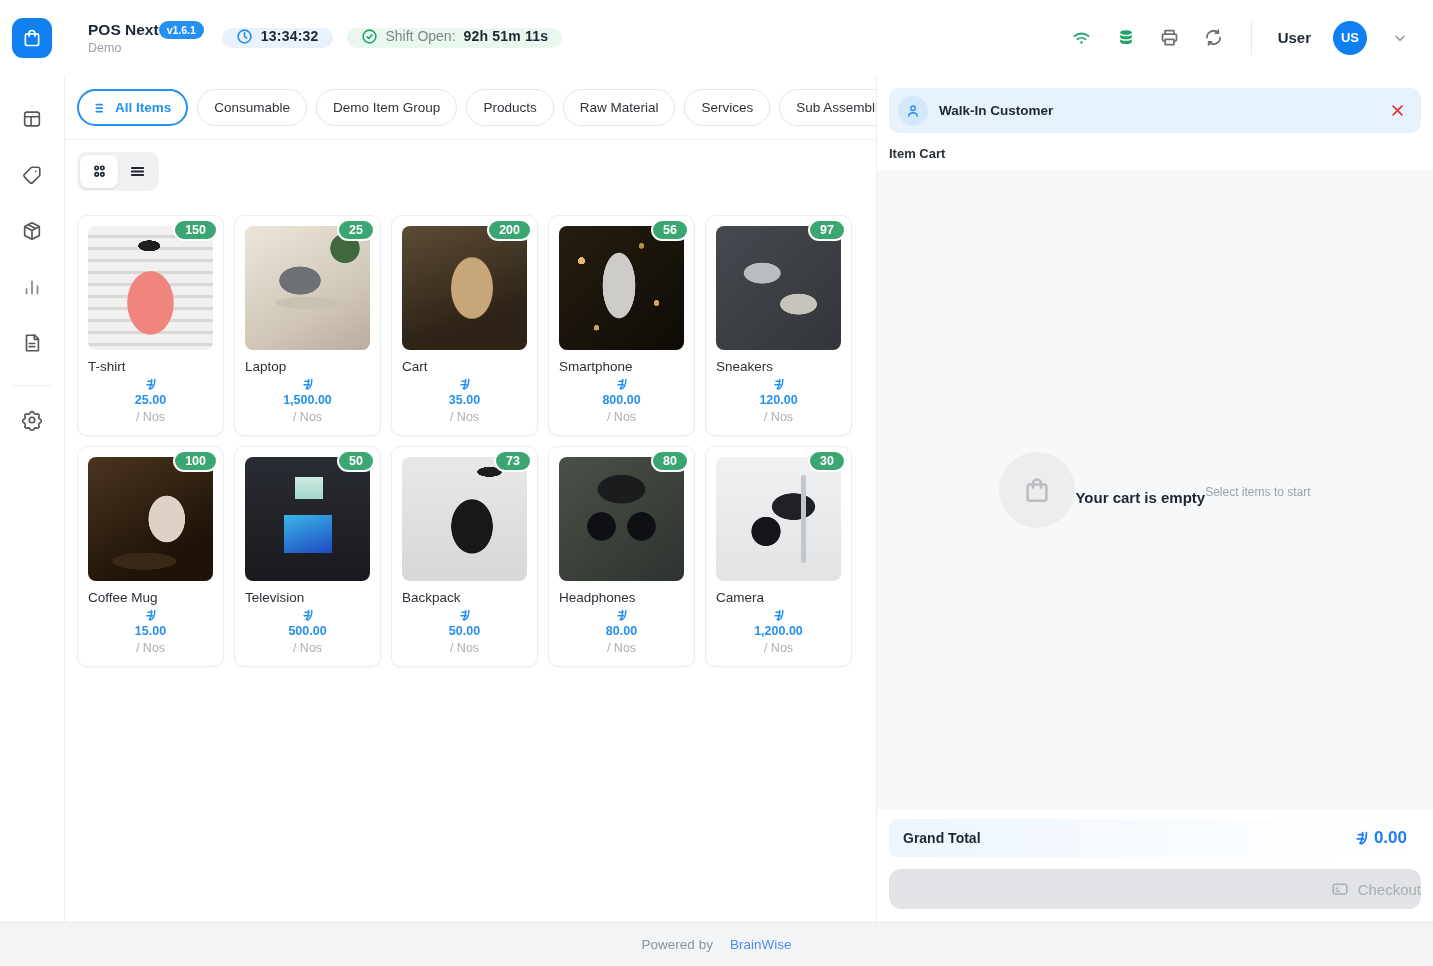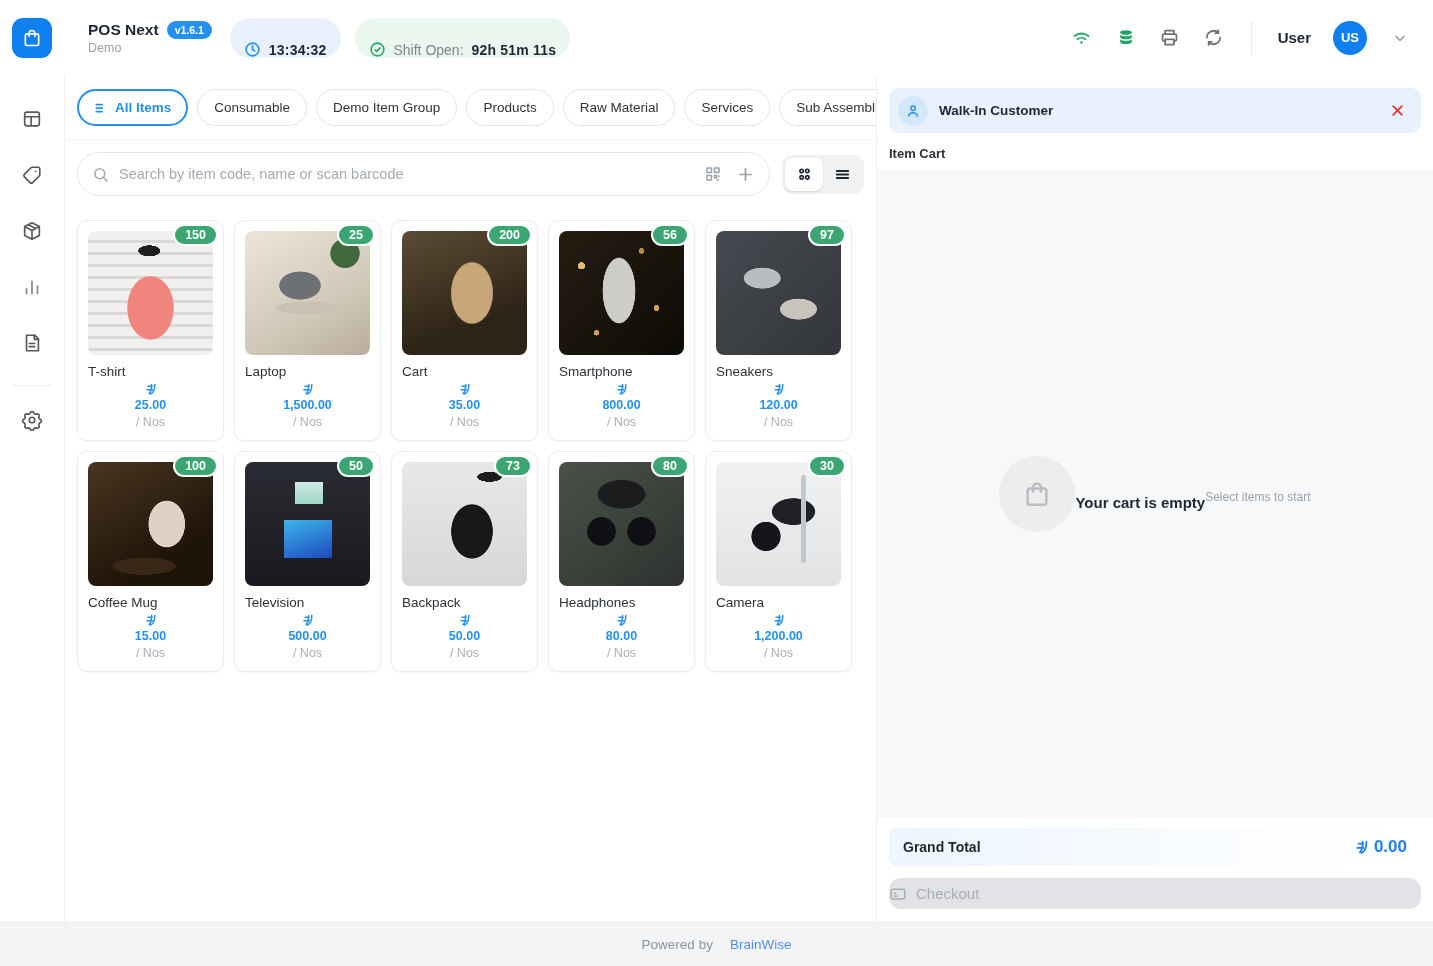--- a/index.html
+++ b/index.html
@@ -8,25 +8,25 @@
     font-family: "Liberation Sans", sans-serif;
     background:#ffffff; color:#1d2733; overflow:hidden;
     display:flex; flex-direction:column;
   }
   svg { display:block; }
 
   
   .header { height:75px; flex:0 0 75px; display:flex; align-items:center; padding:0 22px 0 12px; background:#fff; }
   .logo { width:40px; height:40px; border-radius:11px; background:#1080f0; display:flex; align-items:center; justify-content:center; }
   .app-block { margin-left:36px; }
-  .app-title-row { display:flex; align-items:flex-end; gap:8px; }
+  .app-title-row { display:flex; align-items:flex-end; }
   .app-title { font-size:15.5px; font-weight:bold; color:#1d2733; }
   .ver-badge { background:#2490ef; color:#fff; font-size:10.5px; font-weight:bold; padding:3px 8px; border-radius:999px; }
   .app-sub { font-size:12.5px; color:#98a0a8; margin-top:2px; }
-  .pill { display:flex; align-items:flex-end; gap:8px; height:40px; padding:0 14px; border-radius:999px; font-size:14px; }
+  .pill { display:flex; align-items:flex-start; gap:8px; height:20px; padding:0 14px; border-radius:999px; font-size:14px; }
   .pill-clock { background:#e9f1fd; margin-left:18px; }
   .pill-shift { background:#e9f7ef; margin-left:14px; }
   .pill strong { font-weight:bold; color:#1d2733; letter-spacing:.2px; }
   .pill .muted { color:#7d858d; }
   .header-right { margin-left:auto; display:flex; align-items:center; gap:22px; }
   .hicon { width:22px; height:22px; display:flex; align-items:center; justify-content:center; cursor:pointer; }
   .vdiv { width:1px; height:34px; background:#e6e8eb; margin:0 4px; }
   .user-label { font-size:15px; font-weight:bold; color:#1d2733; }
   .avatar { width:34px; height:34px; border-radius:50%; background:#1080f0; color:#fff; font-size:13px; font-weight:bold; display:flex; align-items:center; justify-content:center; }
 
@@ -124,21 +124,21 @@
   .cart-label { margin:13px 12px 9px; font-size:13px; font-weight:bold; color:#2b3138; }
   .cart-area { flex:1 1 auto; background:#f7f8f9; display:flex; align-items:center; justify-content:center; min-height:0; }
   .empty-circle { width:76px; height:76px; border-radius:50%; background:#ededee; display:flex; align-items:center; justify-content:center; }
   .empty-title { margin-top:16px; font-size:15px; font-weight:bold; color:#1d2733; }
   .empty-sub { margin-top:5px; font-size:12px; color:#9aa1a9; }
   .totals { padding:10px 12px 0; }
   .gt-row { background:linear-gradient(90deg,#edf5fe, #fbfdff 70%, #ffffff); border-radius:8px; height:38px; display:flex; align-items:center; padding:0 14px; }
   .gt-label { font-size:14px; font-weight:bold; color:#1d2733; }
   .gt-value { margin-left:auto; display:flex; align-items:center; gap:5px; color:#1d7ff2; font-size:17px; font-weight:bold; }
   .checkout-wrap { padding:12px 12px 13px; }
-  .checkout-btn { width:100%; height:31px; border:0; border-radius:12px; background:#e1e3e6; color:#a9aeb5; font-size:15px; font-family:"Liberation Sans",sans-serif; display:flex; align-items:center; justify-content:flex-start; gap:9px; cursor:pointer; }
+  .checkout-btn { width:100%; height:40px; border:0; border-radius:12px; background:#e1e3e6; color:#a9aeb5; font-size:15px; font-family:"Liberation Sans",sans-serif; display:flex; align-items:center; justify-content:flex-end; gap:9px; cursor:pointer; }
 
   
   .footer { height:44px; flex:0 0 44px; background:#f3f4f6; border-top:1px solid #e7e9ec; display:flex; align-items:center; justify-content:center; gap:17px; font-size:13.5px; }
   .footer .pby { color:#8b949e; }
   .footer .brand { color:#4c8df6; font-weight:normal; cursor:pointer; }
 </style>
 </head>
 <body>
 
 <svg width="0" height="0" style="position:absolute">
@@ -283,38 +283,20 @@
         </div>
       <div class="tab">
           <span>Services</span>
         </div>
       <div class="tab">
           <span>Sub Assemblies</span>
         </div>
     </div>
 
     <div class="search-row">
-      <div class="search-box">
-        <svg width="17" height="17" viewBox="0 0 24 24" fill="none" stroke="#a4abb3" stroke-width="2.2" stroke-linecap="round">
-            <circle cx="11" cy="11" r="7"></circle>
-            <path d="M16.5 16.5L21 21"></path>
-          </svg>
-        <input type="text" placeholder="Search by item code, name or scan barcode" style="">
-        <div class="sb-actions">
-          <svg width="18" height="18" viewBox="0 0 24 24" fill="none" stroke="#9aa1a9" stroke-width="2" stroke-linejoin="round">
-              <rect x="4" y="4" width="6" height="6"></rect>
-              <rect x="14" y="4" width="6" height="6"></rect>
-              <rect x="4" y="14" width="6" height="6"></rect>
-              <path d="M14 14h3v3h-3zM20 14v2M17 20h3"></path>
-            </svg>
-          <svg width="19" height="19" viewBox="0 0 24 24" fill="none" stroke="#9aa1a9" stroke-width="2.2" stroke-linecap="round">
-              <path d="M12 5v14M5 12h14"></path>
-            </svg>
-        </div>
-      </div>
       <div class="view-toggle">
         <div class="vt-btn active">
           <svg width="17" height="17" viewBox="0 0 24 24" fill="none" stroke="#1d2733" stroke-width="2.4">
               <circle cx="8" cy="7" r="2.4"></circle>
               <circle cx="16" cy="7" r="2.4"></circle>
               <circle cx="8" cy="16" r="2.4"></circle>
               <circle cx="16" cy="16" r="2.4"></circle>
             </svg>
         </div>
         <div class="vt-btn">

